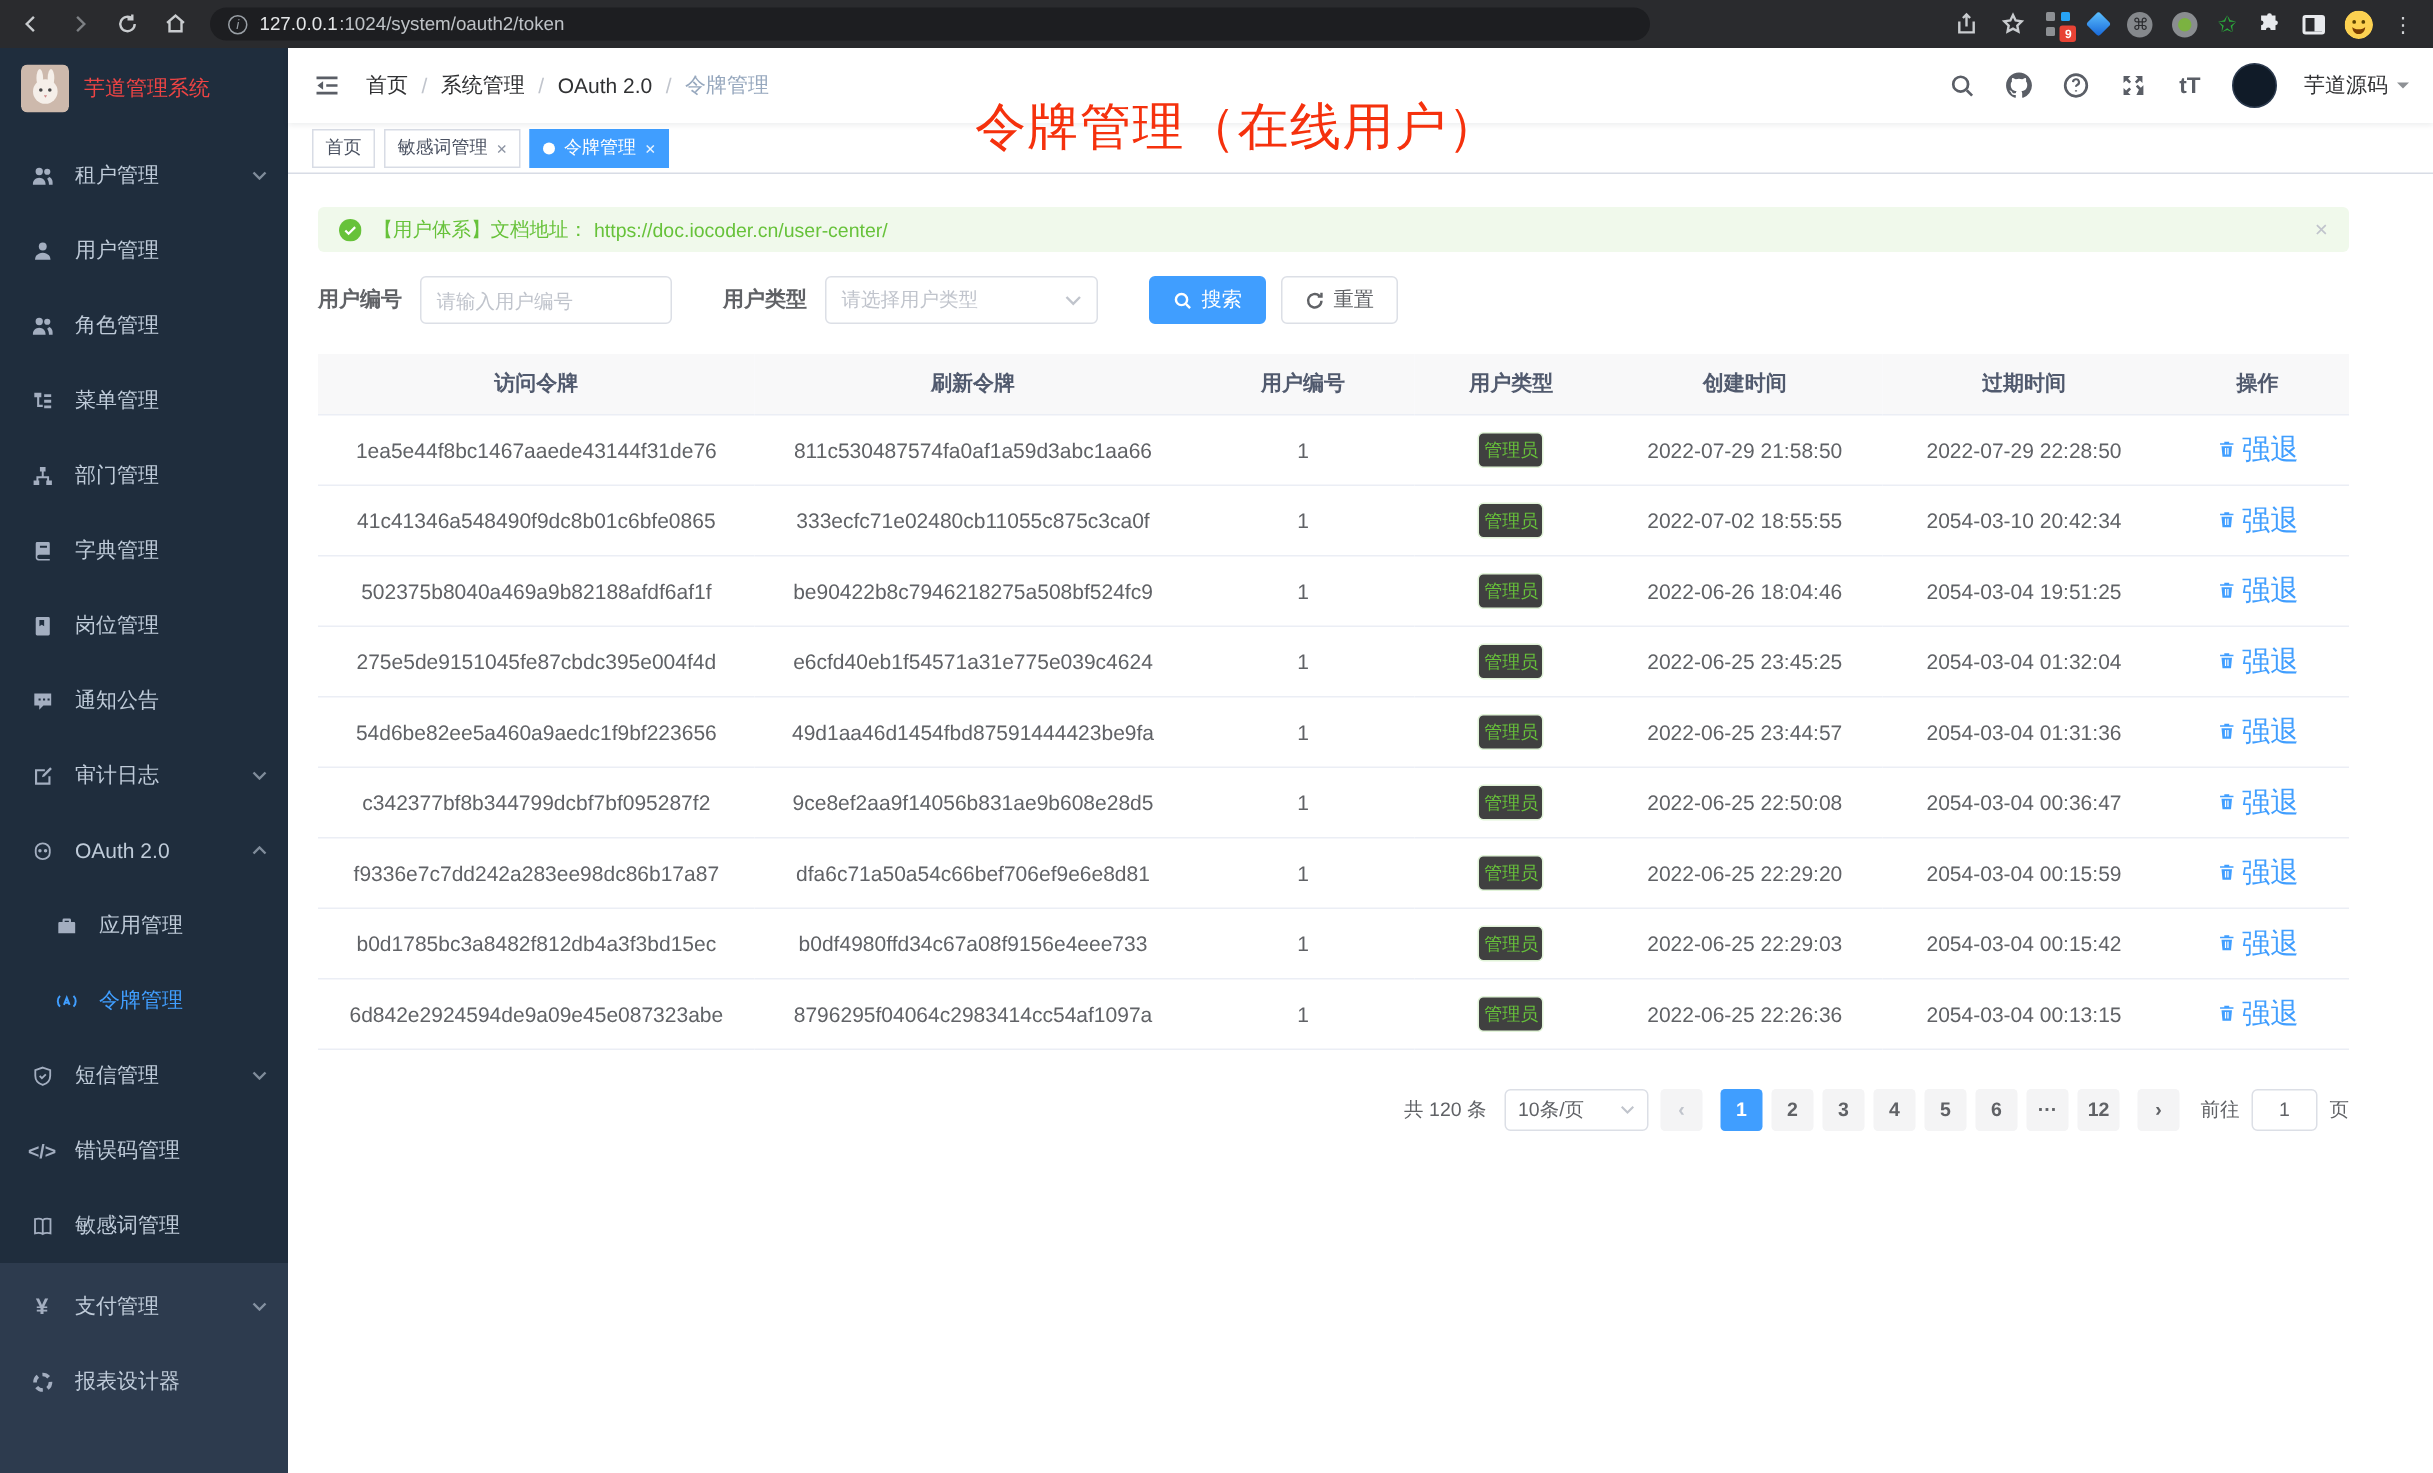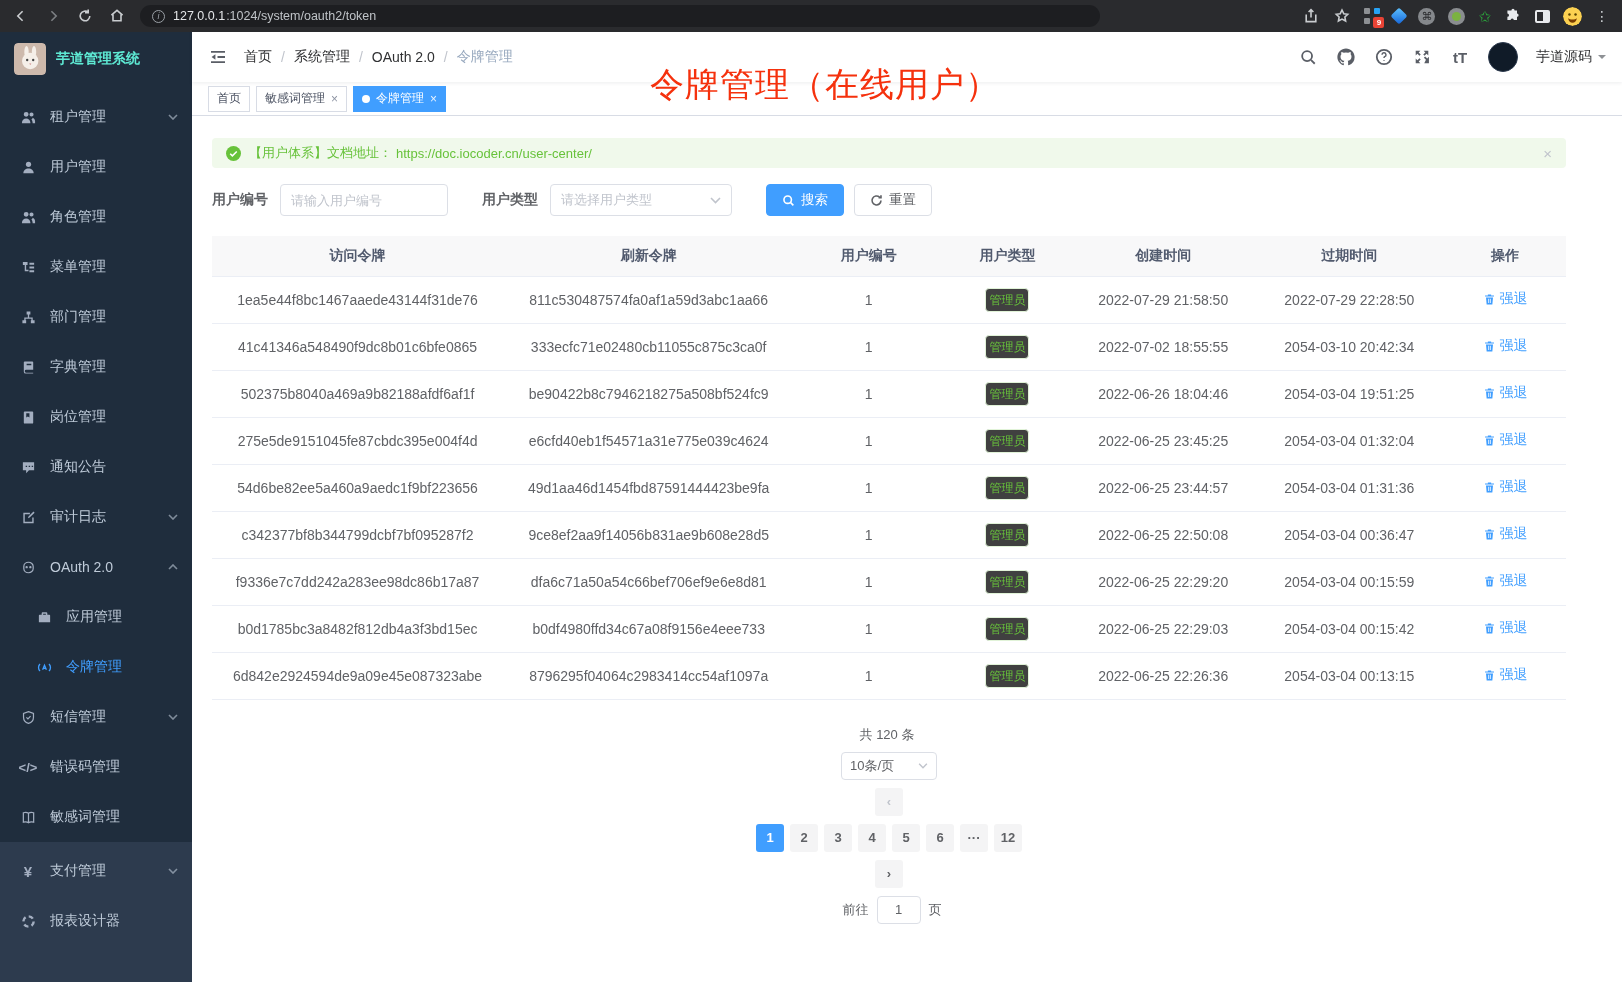--- a/index.html
+++ b/index.html
@@ -28,21 +28,21 @@
   .split { width:15px; height:13px; border:2px solid #e8eaed; border-radius:2px; position:relative; }
   .split::after { content:""; position:absolute; right:0; top:0; bottom:0; width:5px; background:#e8eaed; }
   .avatar-face { width:19px; height:19px; border-radius:50%; overflow:hidden; }
   .dots3 { color:#cfd2d5; font-size:14px; letter-spacing:1px; }
 
   
   .app { display:flex; height:950px; }
   .sidebar { width:192px; background:#1f2d3d; color:#bfcbd9; display:flex; flex-direction:column; flex:none; }
   .logo-row { height:54px; display:flex; align-items:center; gap:10px; padding:0 14px; flex:none; }
   .logo-img { width:32px; height:32px; border-radius:4px; flex:none; }
-  .logo-title { color:#5eead4; font-size:14px; font-weight:bold; }
+  .logo-title { color:#ef4444; font-size:14px; font-weight:normal; }
   .menu { padding-top:6px; }
   .menu-item { height:50px; display:flex; align-items:center; padding:0 14px 0 20px; font-size:14px; cursor:pointer; }
   .menu-item .mi-icon { width:16px; height:16px; margin-right:14px; display:flex; align-items:center; justify-content:center; color:#a3aec0; flex:none; }
   .mi-icon svg { width:15px; height:15px; fill:currentColor; }
   .mi-icon .txt-ico { font-size:13px; font-weight:bold; }
   .menu-item .chevron { margin-left:auto; opacity:.6; display:flex; }
   .chevron svg { width:10px; height:6px; stroke:currentColor; fill:none; stroke-width:1.6; }
   .menu-item.sub { padding-left:36px; }
   .menu-item.active { color:#409eff; }
   .menu-item.active .mi-icon { color:#409eff; }
@@ -91,24 +91,24 @@
   .btn { height:32px; border-radius:4px; font-size:13.5px; display:flex; align-items:center; gap:6px; padding:0 15px; cursor:pointer; border:1px solid #dcdfe6; background:#fff; color:#606266; font-family:inherit; }
   .btn svg { width:13px; height:13px; fill:none; stroke:currentColor; stroke-width:2; }
   .btn.primary { background:#409eff; border-color:#409eff; color:#fff; }
 
   table { width:100%; border-collapse:collapse; table-layout:fixed; }
   col.c1,col.c2 { width:21.5%; } col.c3 { width:11%; } col.c4 { width:9.5%; }
   col.c5 { width:13.5%; } col.c6 { width:14%; } col.c7 { width:9%; }
   thead th { background:#f8f8f9; color:#515a6e; font-size:14px; font-weight:bold; height:40px; text-align:center; border-bottom:1px solid #ebeef5; }
   tbody td { height:47px; text-align:center; font-size:14px; color:#606266; border-bottom:1px solid #ebeef5; overflow:hidden; white-space:nowrap; }
   .tag { display:inline-block; padding:0 3px; height:24px; line-height:22px; background:#404040; border:1px solid #e1f3d8; color:#67c23a; border-radius:4px; font-size:12px; }
-  .kick { color:#409eff; font-size:14px; cursor:pointer; display:inline-flex; align-items:center; gap:4px; text-decoration:none; }
+  .kick { color:#409eff; font-size:19px; cursor:pointer; display:inline-flex; align-items:center; gap:4px; text-decoration:none; }
   .kick svg { width:13px; height:13px; fill:currentColor; }
 
-  .pager { display:flex; align-items:center; justify-content:flex-end; gap:8px; margin-top:26px; font-size:13px; color:#606266;flex-direction:column; }
+  .pager { display:flex; align-items:center; justify-content:flex-end; gap:8px; margin-top:26px; font-size:13px; color:#606266; }
   .p-total { margin-right:4px; }
   .p-size { width:96px; height:28px; border:1px solid #dcdfe6; border-radius:4px; display:flex; align-items:center; justify-content:space-between; padding:0 8px; color:#606266; cursor:pointer; }
   .p-size svg { width:10px; height:6px; stroke:#c0c4cc; fill:none; stroke-width:1.6; }
   .p-btns { display:flex; align-items:center; gap:6px; margin:0 4px; }
   .p-btn { min-width:28px; height:28px; padding:0 4px; background:#f4f4f5; border-radius:3px; display:flex; align-items:center; justify-content:center; font-weight:bold; color:#606266; cursor:pointer; font-size:13px; }
   .p-btn.active { background:#409eff; color:#fff; }
   .p-btn.nav { color:#c0c4cc; }
   .p-btn.nav.on { color:#606266; }
   .p-goto { display:flex; align-items:center; gap:8px; margin-left:6px; }
   .p-input { width:44px; height:28px; border:1px solid #dcdfe6; border-radius:4px; text-align:center; font-size:13px; color:#606266; outline:none; font-family:inherit; }

